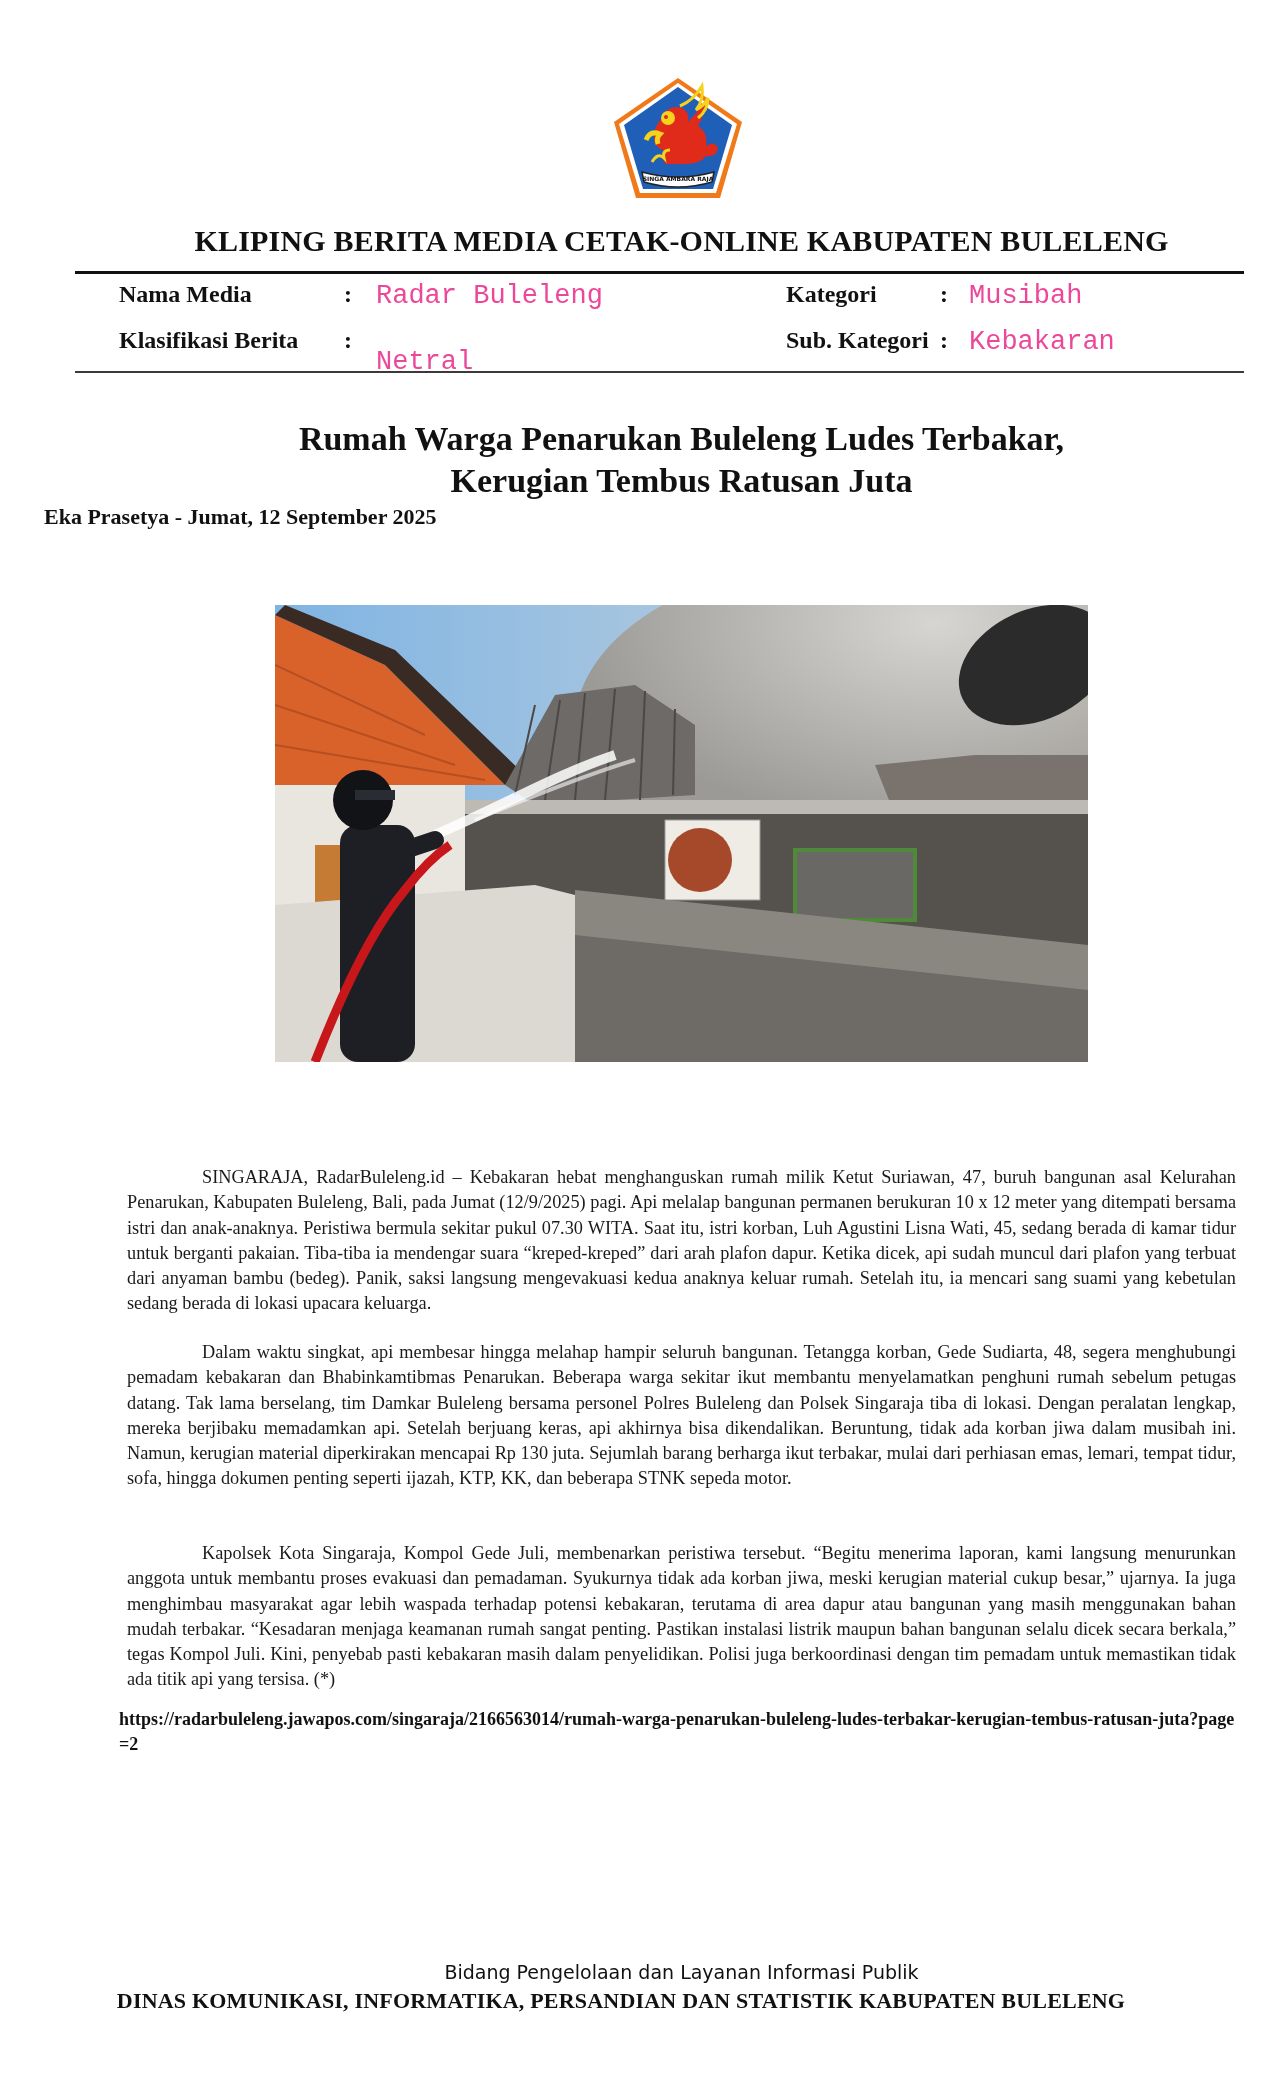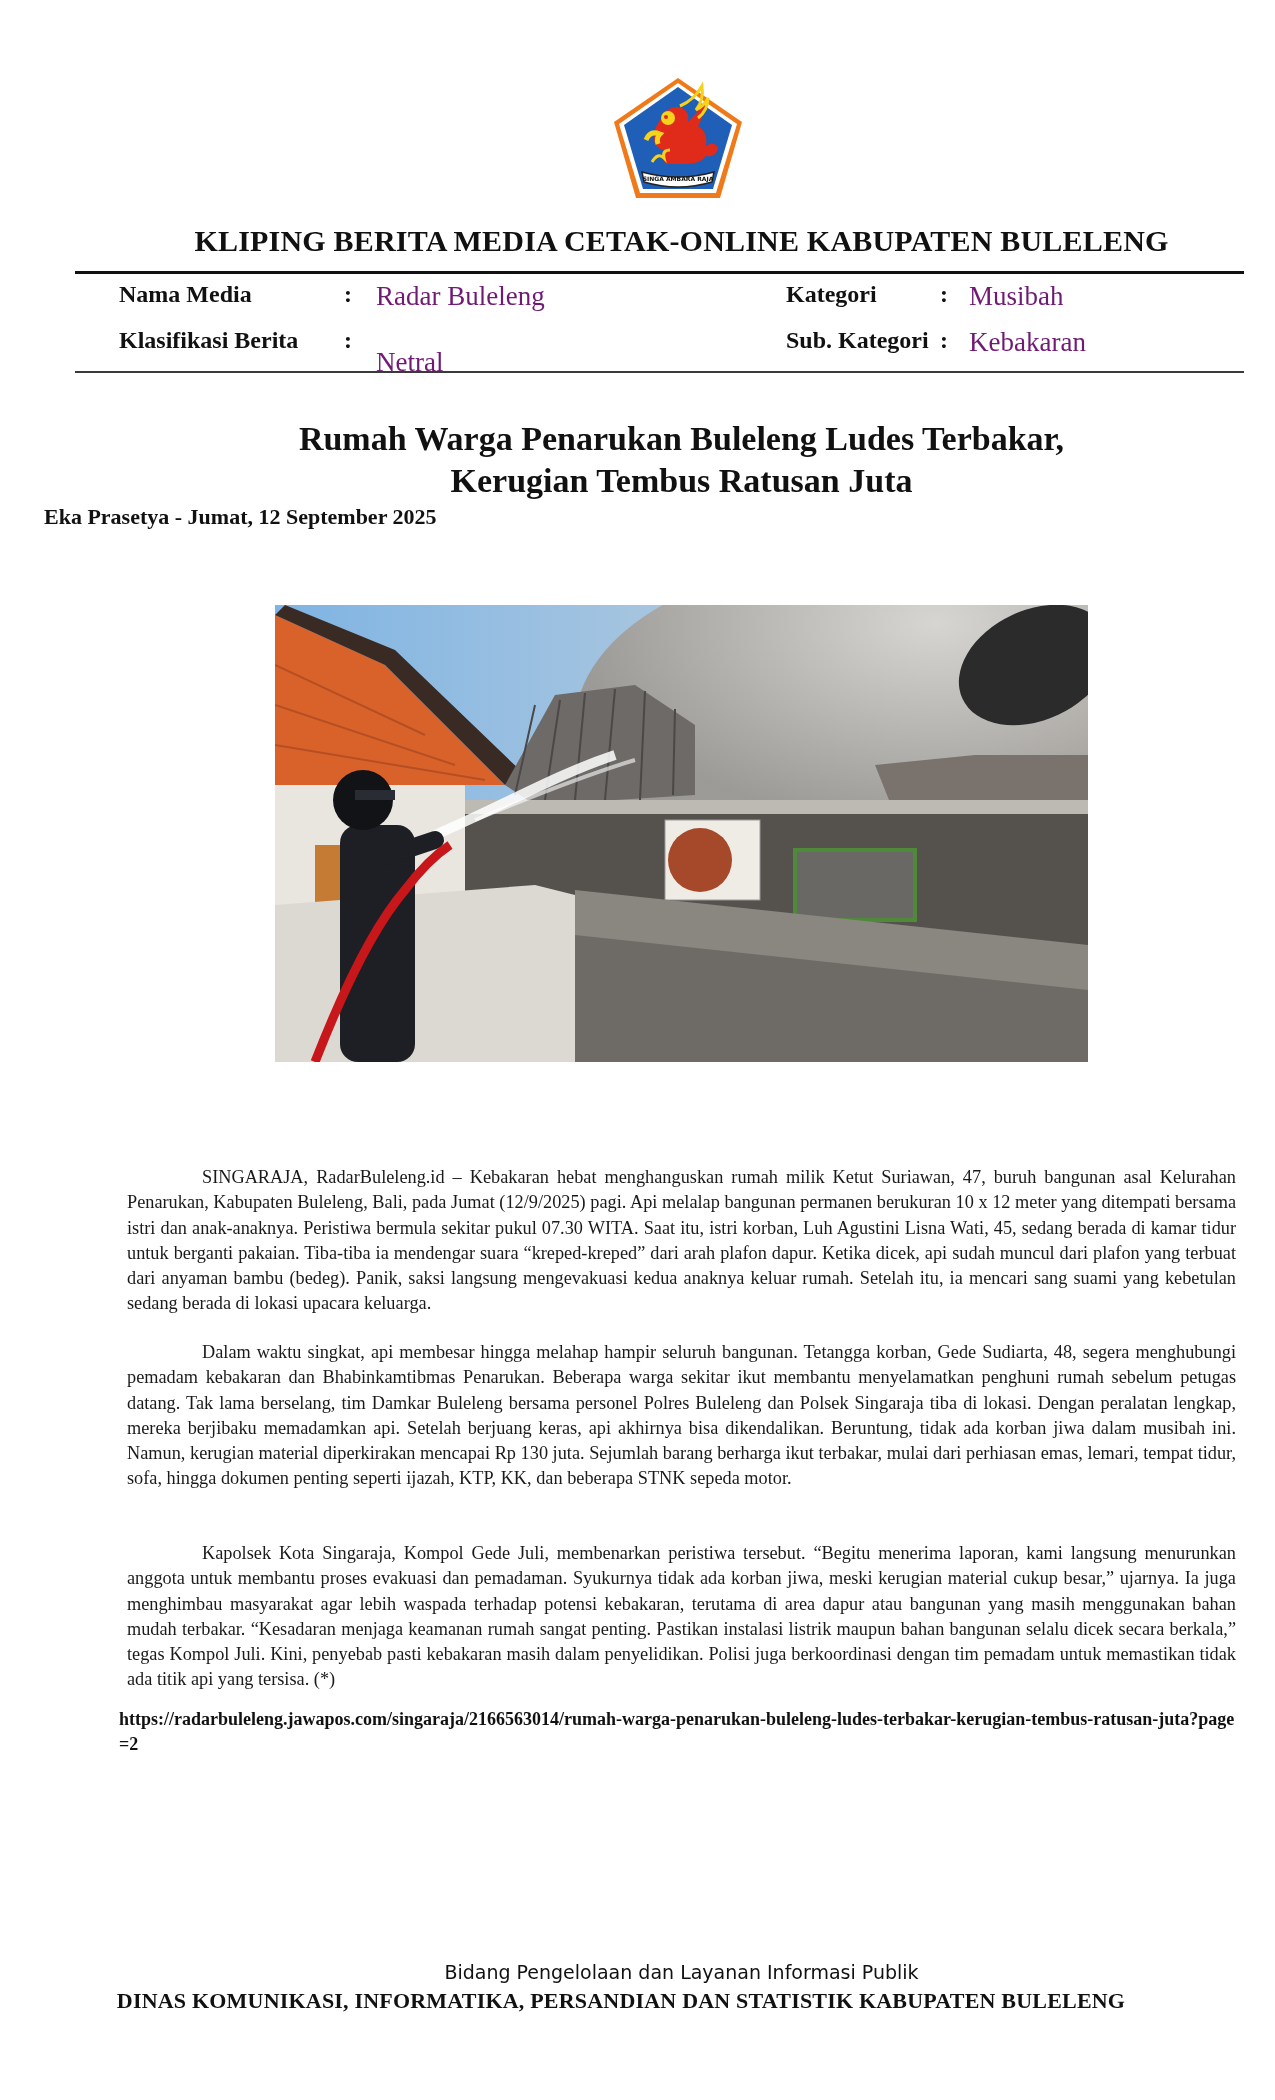--- a/index.html
+++ b/index.html
@@ -11,21 +11,21 @@
   #logo { left: 566px; top: 74px; width: 136px; height: 128px; }
   #doc-title {
     left: 0; width: 1275px; top: 224px; text-align: center;
     font-size: 30px; font-weight: bold; letter-spacing: 0.2px; color: #111;
   }
   .rule { left: 75px; width: 1125px; background: #111; }
   #rule-top { top: 271px; height: 3px; }
   #rule-bottom { top: 371px; height: 2px; background: #3a3a3a; }
   .meta-label { font-size: 24px; font-weight: bold; color: #111; }
   .meta-colon { font-size: 24px; font-weight: bold; color: #111; }
-  .meta-value { font-size: 27px; color: #701a75; }
+  .meta-value { font-size: 27px; color: #ec4899; font-family: Liberation Mono, monospace; }
   #article-title {
     left: 0; width: 1275px; top: 418px; text-align: center;
     font-size: 34px; font-weight: bold; line-height: 42px; color: #111;
   }
   #byline {
     left: 0; width: 1275px; top: 504px; text-align: left;
     font-size: 22px; font-weight: bold; color: #111;
   }
   #photo { left: 231px; top: 605px; width: 813px; height: 457px; overflow: hidden; }
   #photo svg { display: block; }

